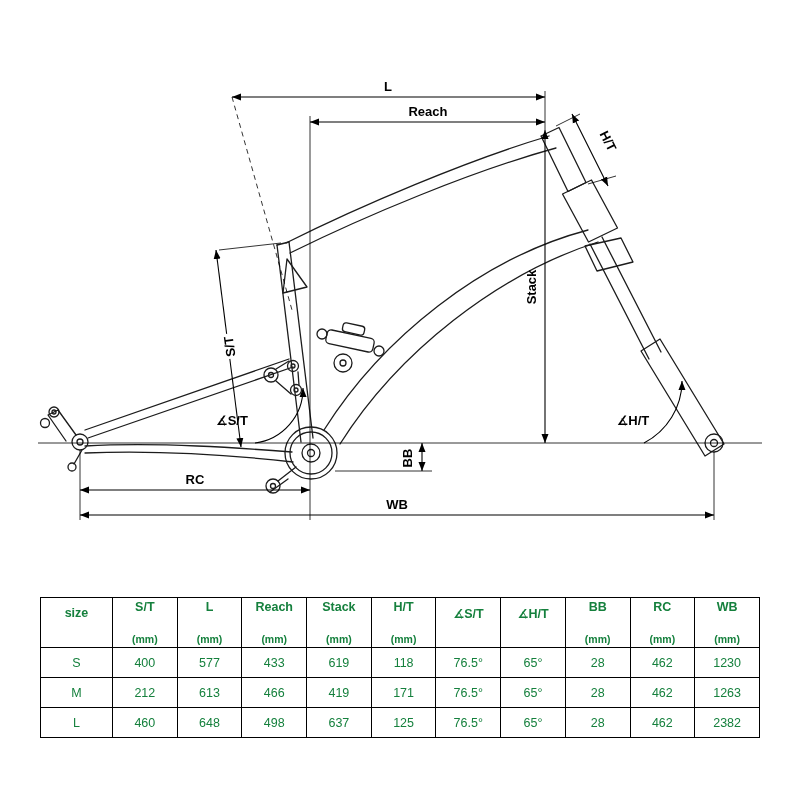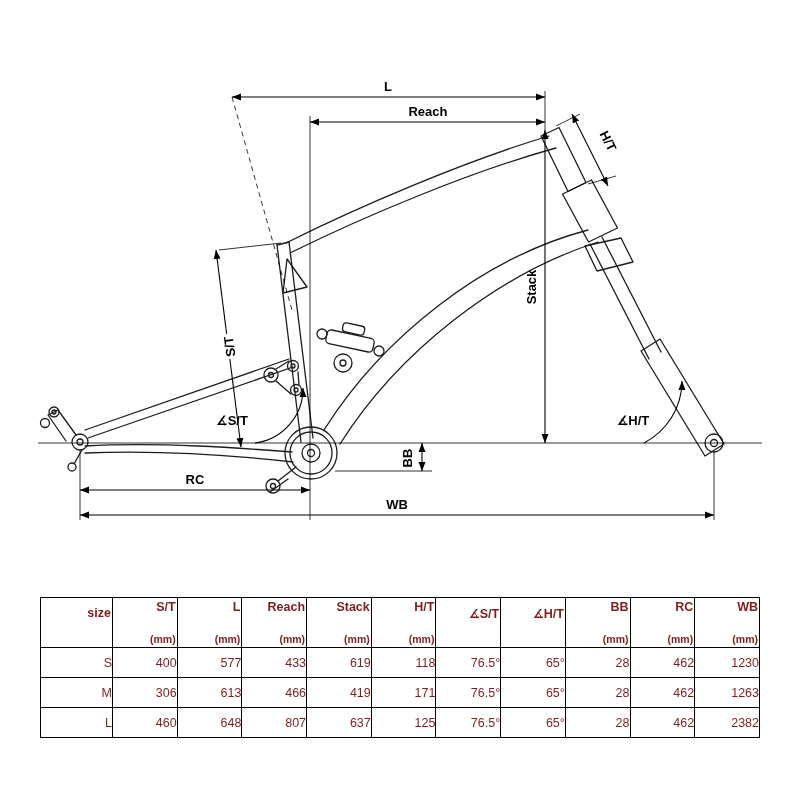--- a/index.html
+++ b/index.html
@@ -10,22 +10,22 @@
   svg.diagram { position:absolute; top:0; left:0; }
   svg .frame  { stroke:#1c1c1c; fill:none; stroke-width:1.3; stroke-linejoin:round; stroke-linecap:round; }
   svg .dims   { stroke:#000; fill:none; stroke-width:1.1; }
   svg .thin   { stroke-width:0.8; }
   svg text    { font-family:"Liberation Sans","DejaVu Sans",sans-serif; font-size:13px; font-weight:bold;
                 fill:#000; stroke:none; }
   svg text.knockout { paint-order:stroke; stroke:#fff; stroke-width:6px; }
 
   table.geo { position:absolute; left:40px; top:597px; width:720px;
     border-collapse:collapse; table-layout:fixed; background:#fff; }
-  .geo th, .geo td { border:1px solid #000; text-align:right; vertical-align:middle;
-    font-size:12.5px; color:#7f1d1d; overflow:hidden; }
+  .geo th, .geo td { border:1px solid #000; text-align:center; vertical-align:middle;
+    font-size:12.5px; color:#15803d; overflow:hidden; }
   .geo th { font-weight:bold; height:37px; padding:2px 1px; }
   .geo td { height:30px; font-weight:normal; }
   .geo th .unit { display:block; font-size:10.5px; font-weight:bold; margin-top:19px; }
 </style>
 </head>
 <body>
 
 <div class="page">
 
   <svg class="diagram" width="800" height="580" viewBox="0 0 800 580">
@@ -175,36 +175,36 @@
         <td>619</td>
         <td>118</td>
         <td>76.5°</td>
         <td>65°</td>
         <td>28</td>
         <td>462</td>
         <td>1230</td>
       </tr>
       <tr>
         <td>M</td>
-        <td>306</td>
+        <td>212</td>
         <td>613</td>
         <td>466</td>
         <td>419</td>
         <td>171</td>
         <td>76.5°</td>
         <td>65°</td>
         <td>28</td>
         <td>462</td>
         <td>1263</td>
       </tr>
       <tr>
         <td>L</td>
         <td>460</td>
         <td>648</td>
-        <td>807</td>
+        <td>498</td>
         <td>637</td>
         <td>125</td>
         <td>76.5°</td>
         <td>65°</td>
         <td>28</td>
         <td>462</td>
         <td>2382</td>
       </tr>
     </tbody>
   </table>

